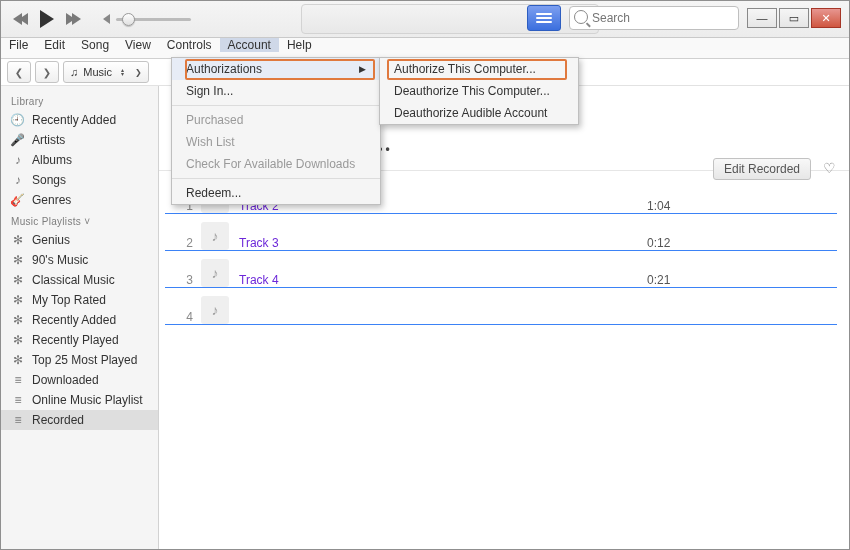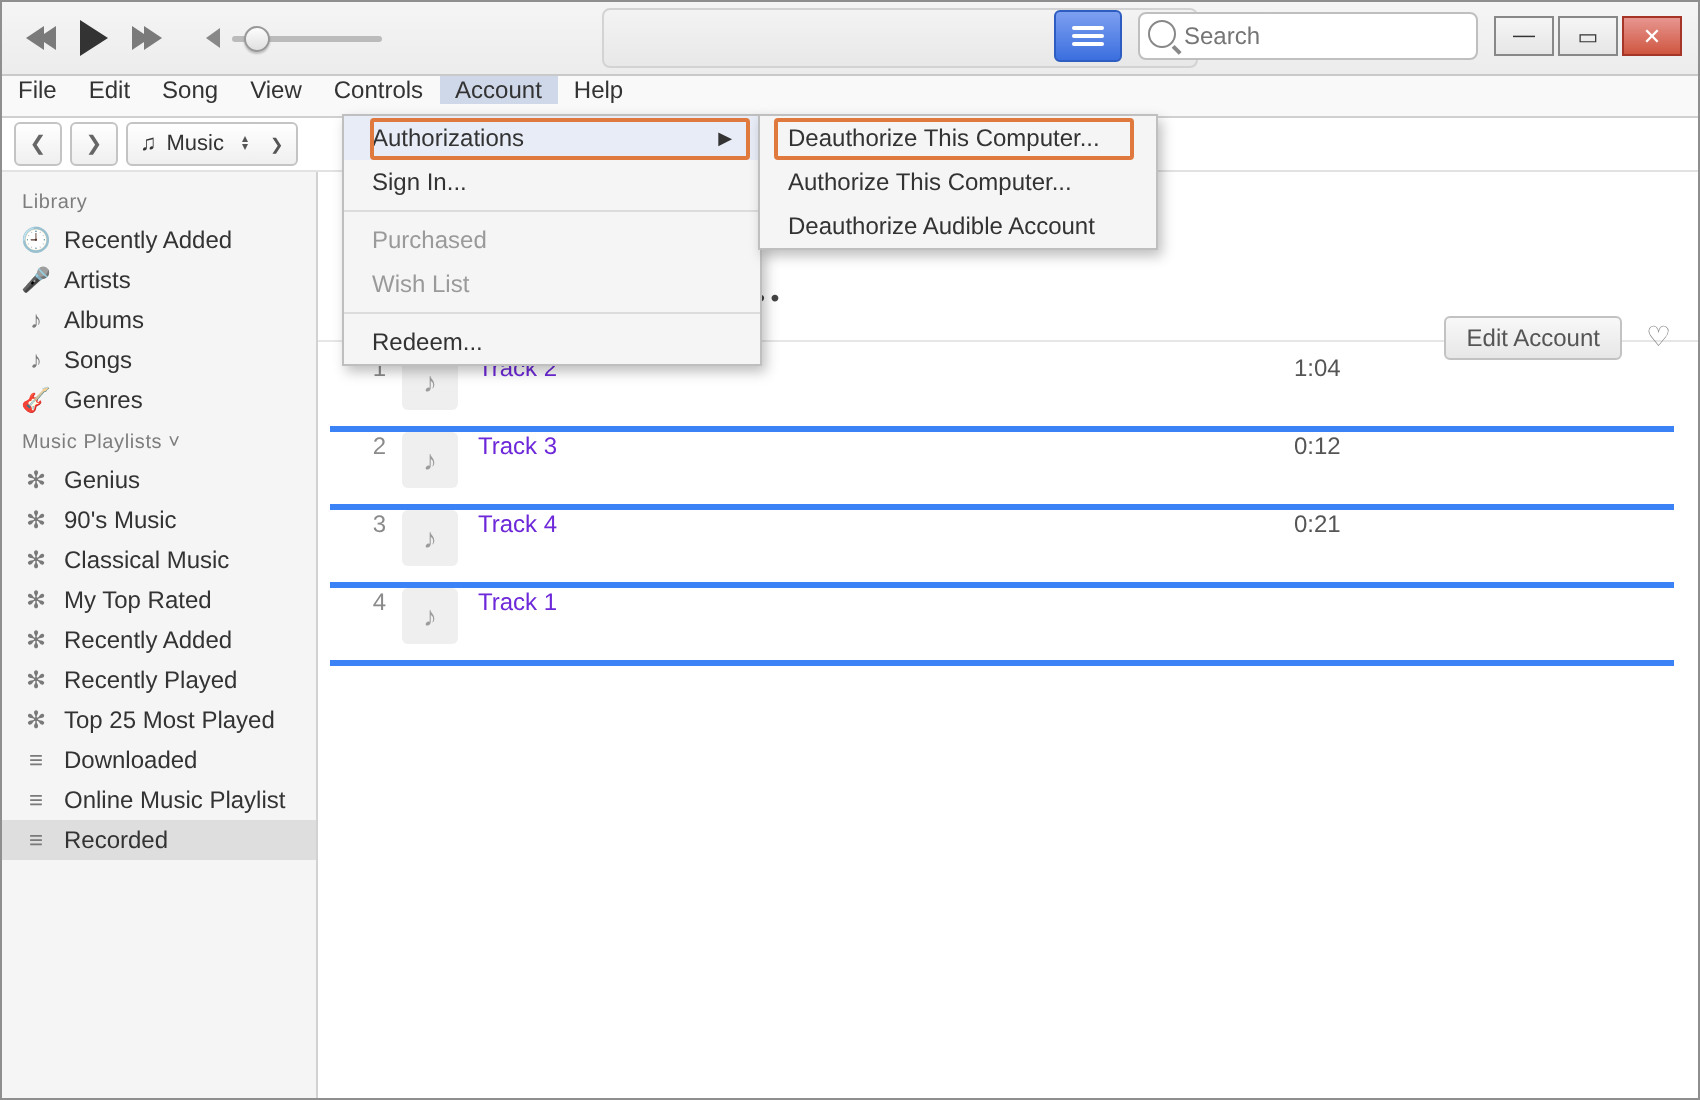--- a/index.html
+++ b/index.html
@@ -53,21 +53,21 @@
 .main{flex:1;position:relative;background:#fff}
 
 
 .phead{height:84px;border-bottom:1px solid #e6e6e6;position:relative}
 .more-dots{position:absolute;left:212px;top:56px;letter-spacing:3px;font-weight:bold;color:#444}
 .editbtn{position:absolute;right:38px;top:72px;border:1px solid #c2c2c2;background:linear-gradient(#f8f8f8,#e7e7e7);border-radius:3px;padding:3px 10px;font-size:12px;color:#555;cursor:pointer}
 .heart-o{position:absolute;right:12px;top:74px;width:14px;height:14px;color:#888;font-size:14px}
 
 
 .tracks{padding:6px 12px 6px 6px}
-.trow{display:flex;align-items:flex-start;height:36px;border-bottom:3px solid #3b82f6;font-size:12px}
+.trow{display:flex;align-items:flex-end;height:36px;border-bottom:1px solid #3b82f6;font-size:12px}
 .trow .idx{width:28px;text-align:right;color:#8a8a8a;padding-right:8px}
 .trow .thumb{width:28px;height:28px;background:#efefef;border-radius:3px;display:flex;align-items:center;justify-content:center;color:#9c9c9c;font-size:14px;margin-right:10px}
 .trow .title{flex:1;color:#6d28d9}
 .trow .dur{width:190px;color:#555;text-align:left}
 
 
 .menu{position:absolute;background:#f5f5f5;border:1px solid #bfbfbf;box-shadow:2px 3px 6px rgba(0,0,0,.25);font-size:12px;z-index:50}
 .menu .mi{padding:4px 14px;cursor:default;display:flex;align-items:center;justify-content:space-between}
 .menu .mi.disabled{color:#9a9a9a}
 .menu .mi.hl{background:#e7ecf6}
@@ -213,21 +213,21 @@
           <span>Online Music Playlist</span>
         </div>
         <div class="sitem sel">
           <span class="ico">≡</span>
           <span>Recorded</span>
         </div>
       </div>
     <div class="main">
       <div class="phead">
         <div class="more-dots">•••</div>
-        <div class="editbtn">Edit Account</div>
+        <div class="editbtn">Edit Recorded</div>
         <div class="heart-o">♡</div>
       </div>
       <div class="tracks" id="tracks">
           <div class="trow">
             <div class="idx">1</div>
             <div class="thumb">♪</div>
             <div class="title">Track 2</div>
             <div class="dur">1:04</div>
           </div>
           <div class="trow">
@@ -238,52 +238,54 @@
           </div>
           <div class="trow">
             <div class="idx">3</div>
             <div class="thumb">♪</div>
             <div class="title">Track 4</div>
             <div class="dur">0:21</div>
           </div>
           <div class="trow">
             <div class="idx">4</div>
             <div class="thumb">♪</div>
-            <div class="title">Track 1</div>
           </div>
         </div>
     </div>
   </div>
 
   <div class="menu menu1" id="menu1">
       <div class="mi hl">
         <span>Authorizations</span>
         <span class="arrow">▶</span>
       </div>
       <div class="mi">
         <span>Sign In...</span>
       </div>
       <div class="sep"></div>
       <div class="mi disabled">
         <span>Purchased</span>
       </div>
       <div class="mi disabled">
         <span>Wish List</span>
       </div>
+      <div class="mi disabled">
+        <span>Check For Available Downloads</span>
+      </div>
       <div class="sep"></div>
       <div class="mi">
         <span>Redeem...</span>
       </div>
     </div>
   <div class="menu menu2" id="menu2">
       <div class="mi">
+        <span>Authorize This Computer...</span>
+      </div>
+      <div class="mi">
         <span>Deauthorize This Computer...</span>
-      </div>
-      <div class="mi">
-        <span>Authorize This Computer...</span>
       </div>
       <div class="mi">
         <span>Deauthorize Audible Account</span>
       </div>
     </div>
   <div class="annot1"></div>
   <div class="annot2"></div>
 
 </div>
 

